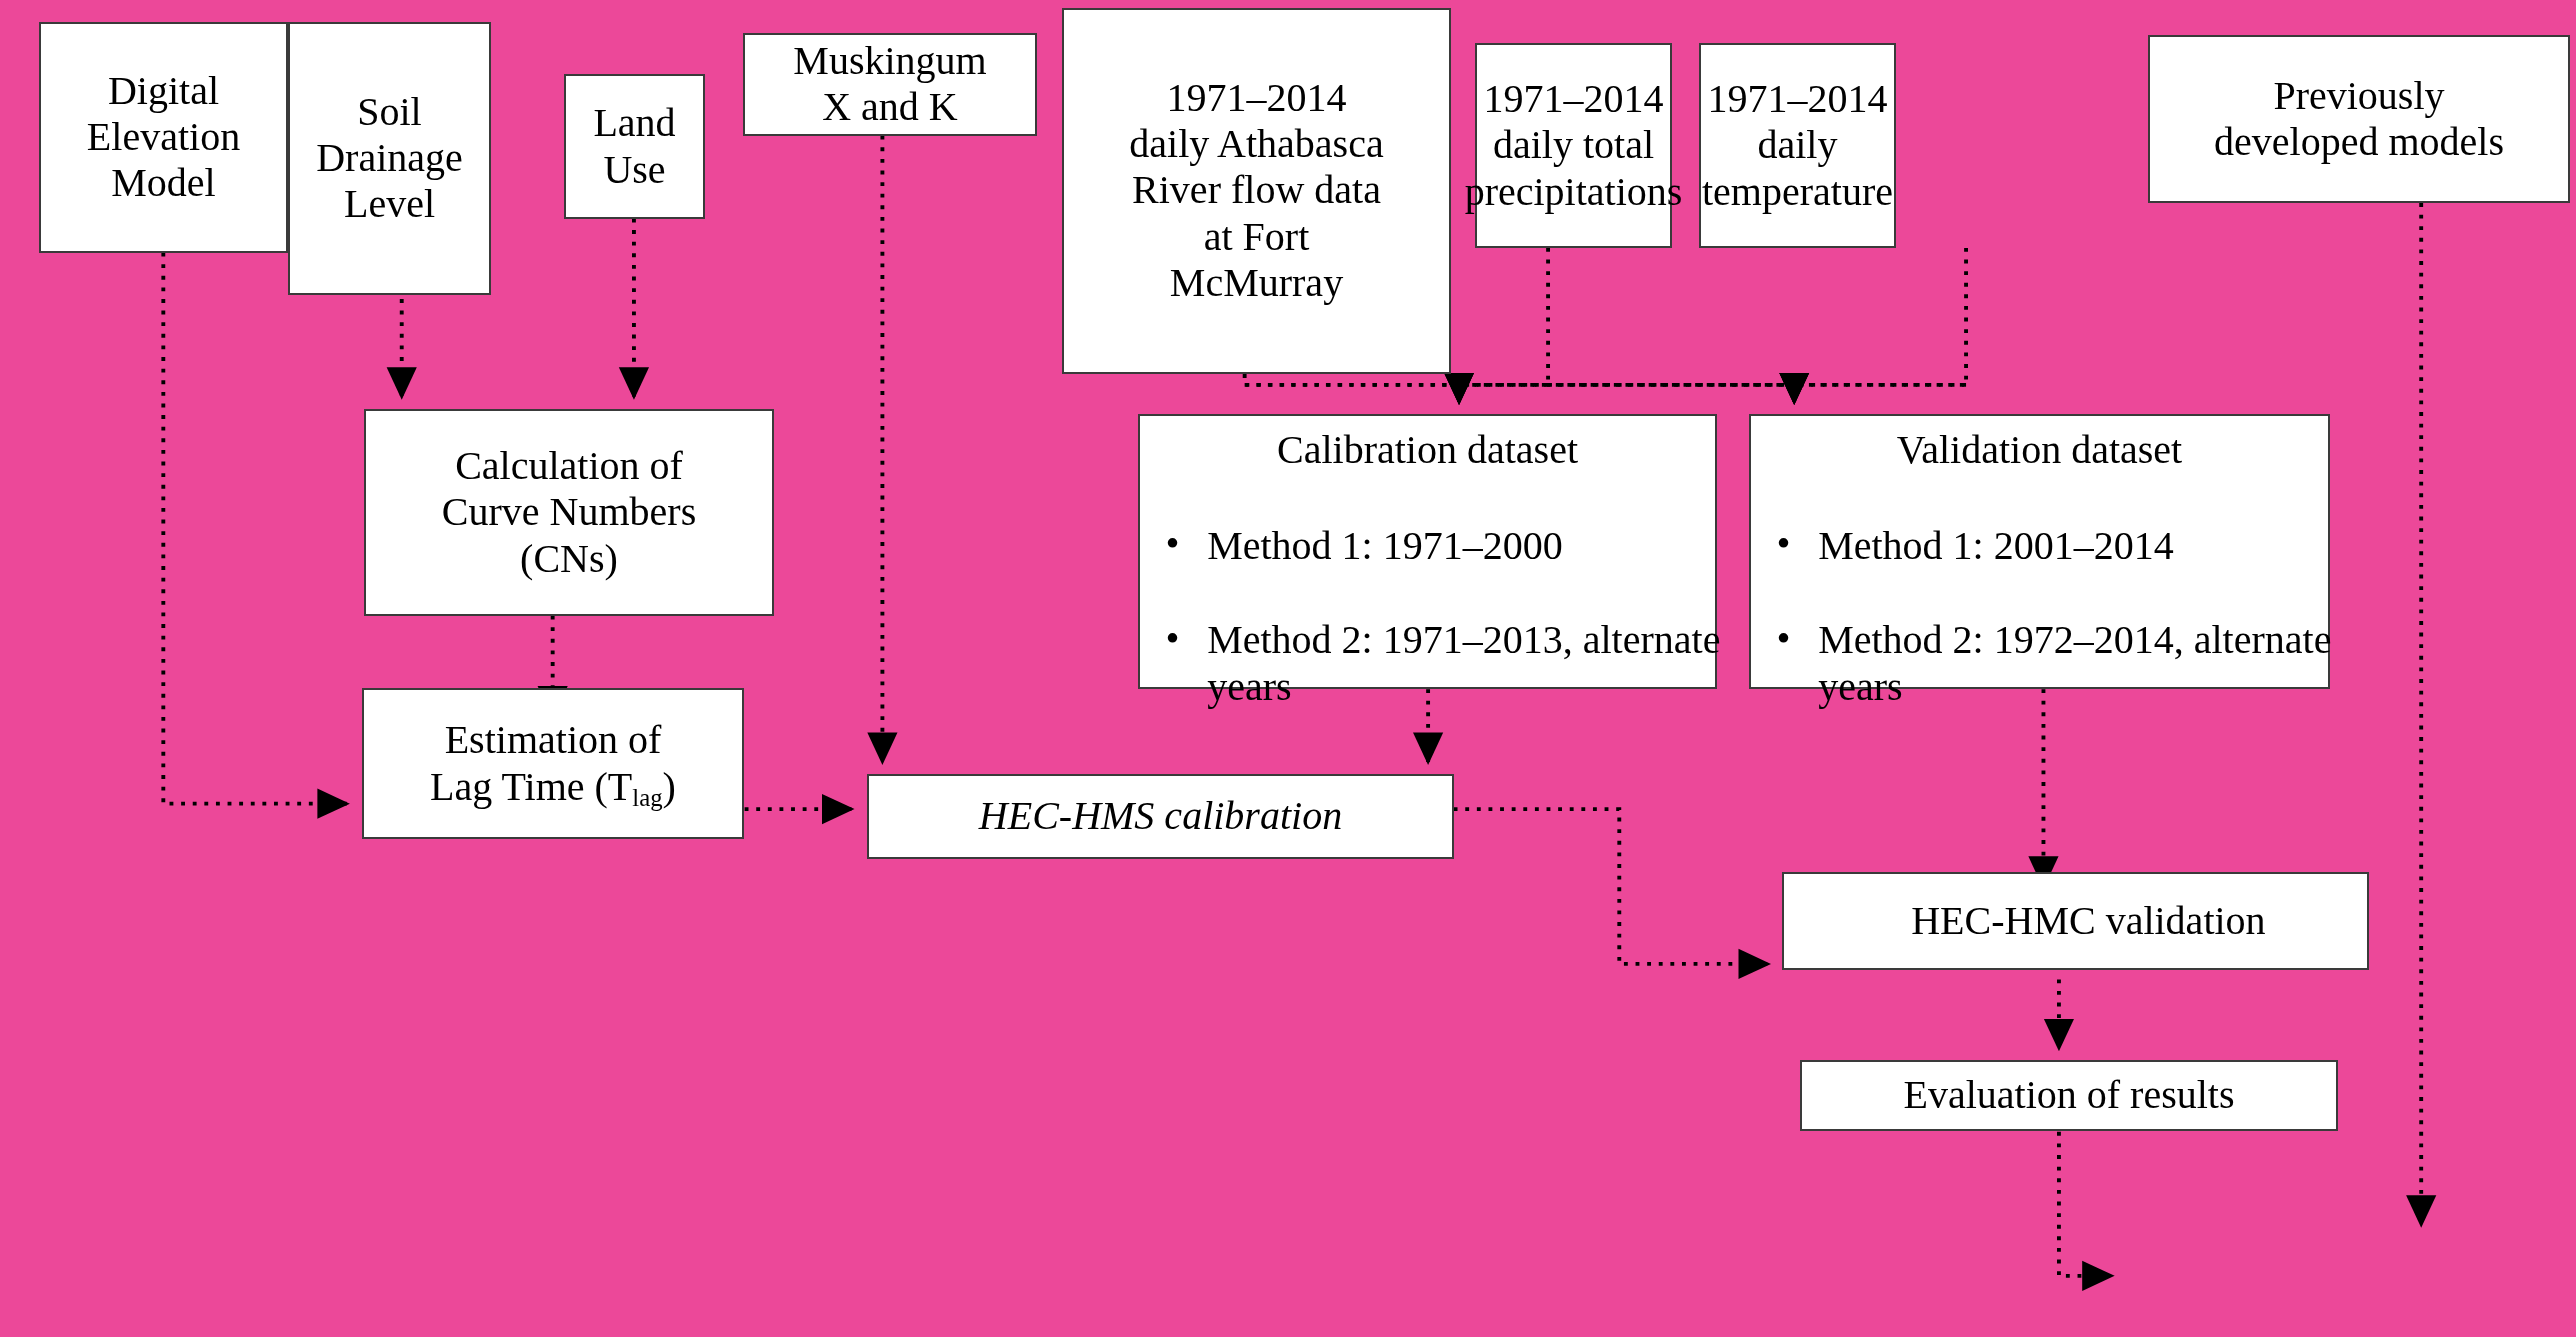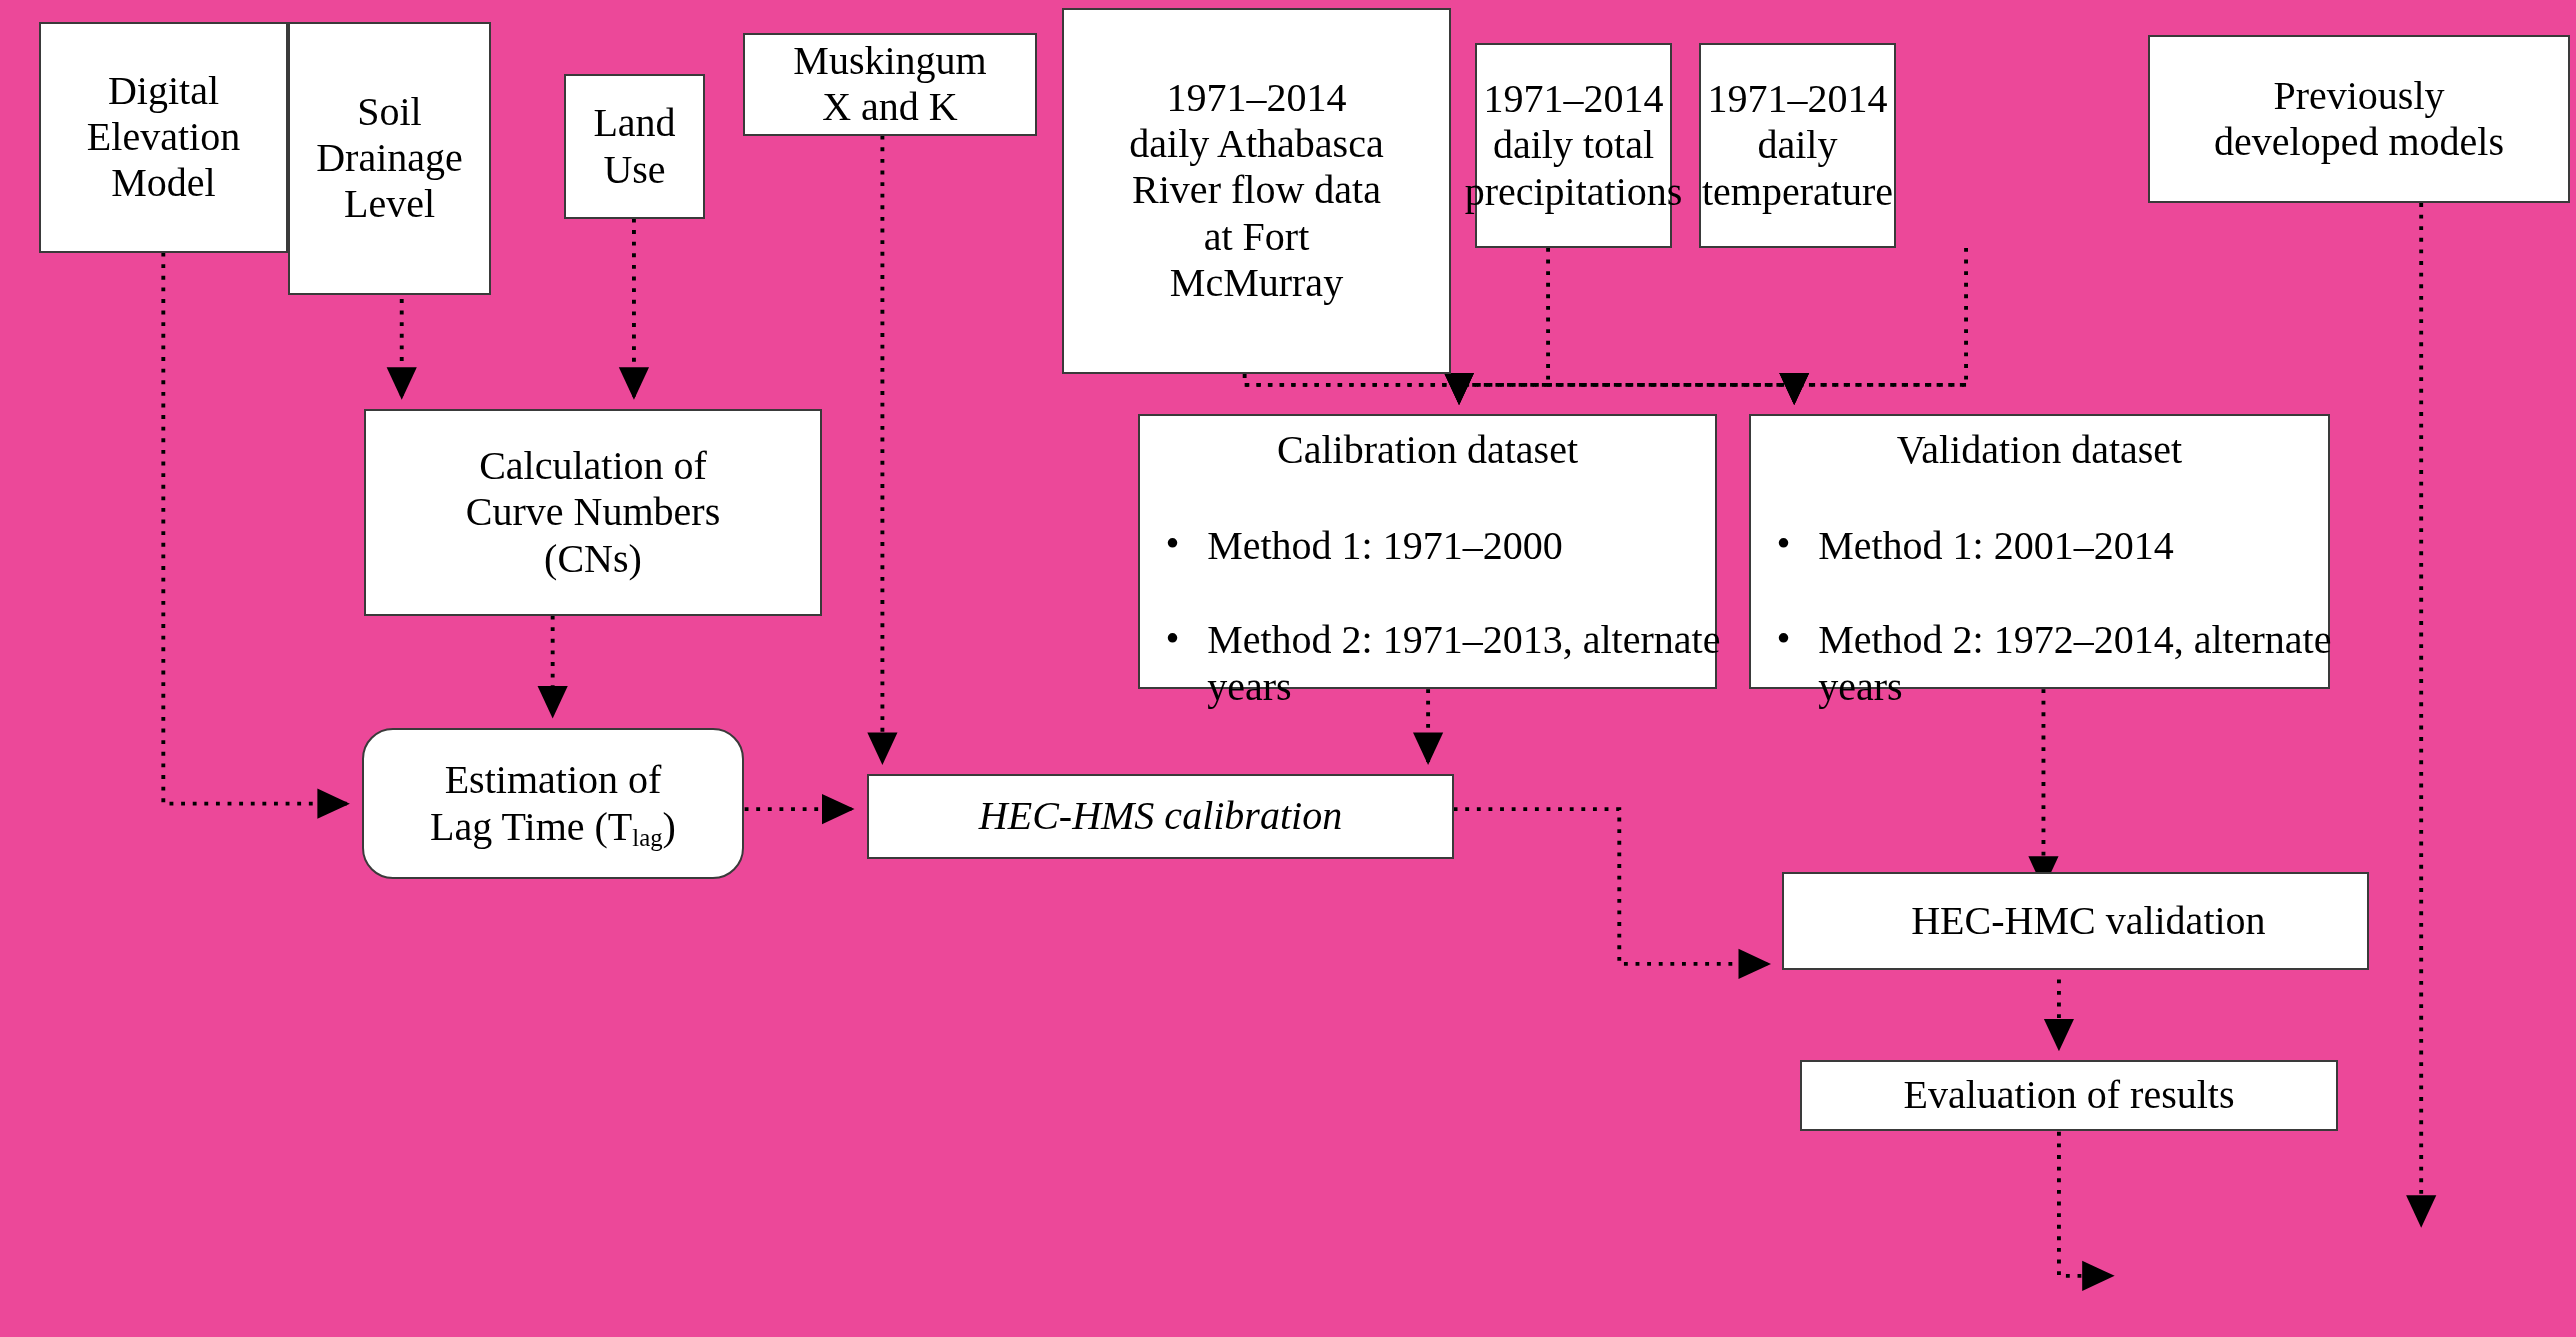--- a/index.html
+++ b/index.html
@@ -170,21 +170,21 @@
     <span class="title">1971–2014
 daily
 temperature</span>
   </div>
 
   <div class="node" style="left:2148px; top:35px; width:422px; height:168px;">
     <span class="title">Previously
 developed models</span>
   </div>
 
-  <div class="node" style="left:364px; top:409px; width:458px; height:207px;">
+  <div class="node" style="left:364px; top:409px; width:410px; height:207px;">
     <span class="title">Calculation of
 Curve Numbers
 (CNs)</span>
   </div>
 
   <div class="node dataset" style="left:1138px; top:414px; width:579px; height:275px;">
     <span class="title">Calibration dataset</span>
     <ul class="bullets">
       <li>Method 1: 1971–2000</li>
       <li>Method 2: 1971–2013, alternate years</li>
@@ -192,21 +192,21 @@
   </div>
 
   <div class="node dataset" style="left:1749px; top:414px; width:581px; height:275px;">
     <span class="title">Validation dataset</span>
     <ul class="bullets">
       <li>Method 1: 2001–2014</li>
       <li>Method 2: 1972–2014, alternate years</li>
     </ul>
   </div>
 
-  <div class="node" style="left:362px; top:728px; width:382px; height:151px;border-radius:31px;">
+  <div class="node" style="left:362px; top:688px; width:382px; height:151px;">
     <span class="title"><span>Estimation of
 Lag Time (T</span><sub>lag</sub><span>)</span></span>
   </div>
 
   <div class="node" style="left:867px; top:774px; width:587px; height:85px;font-style:italic;">
     <span class="title">HEC-HMS calibration</span>
   </div>
 
   <div class="node" style="left:1782px; top:872px; width:587px; height:98px;padding-left:32px;">
     <span class="title">HEC-HMC validation</span>

